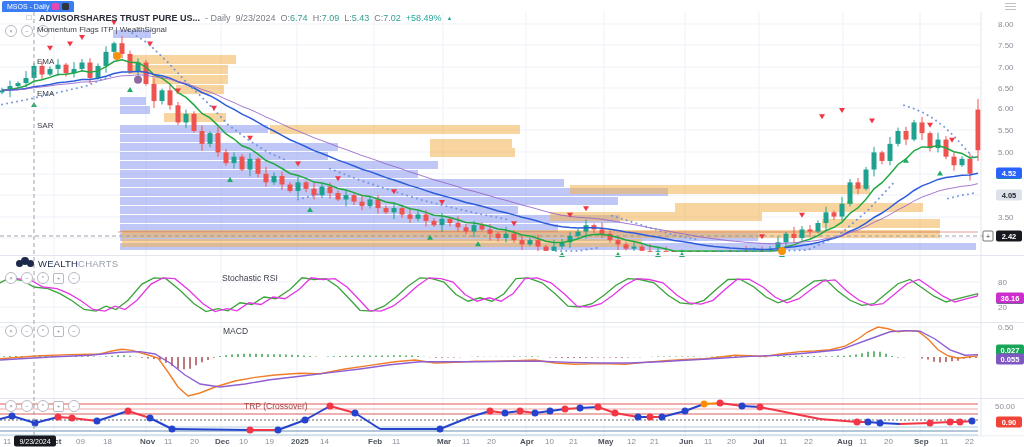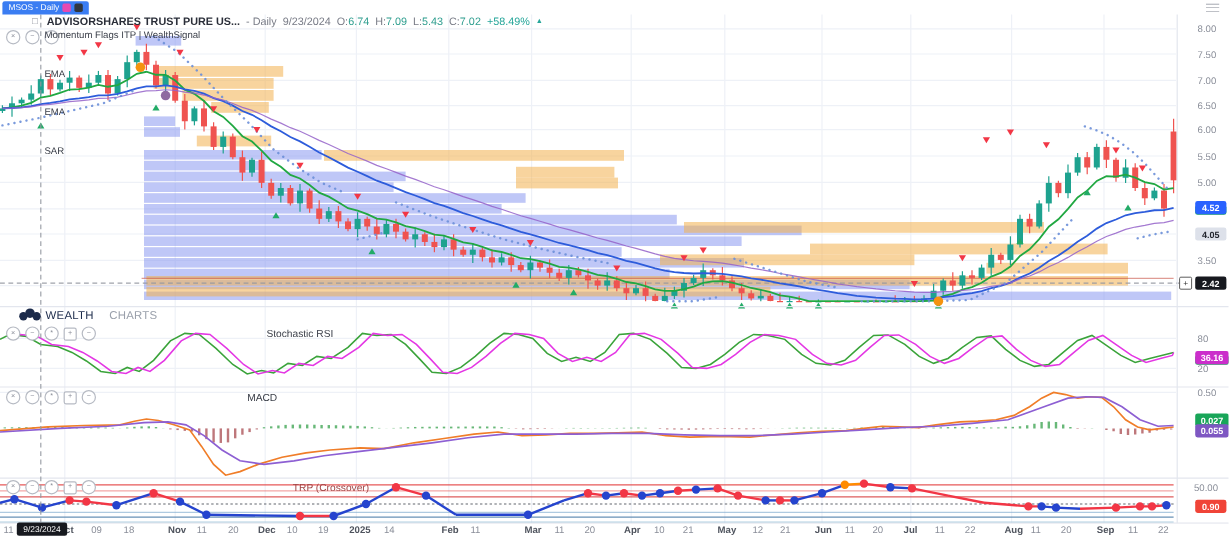--- a/index.html
+++ b/index.html
@@ -23,21 +23,21 @@
          display:inline-flex;align-items:center;justify-content:center;font-size:6px;line-height:6px;color:#8a8e99;}
   .sqicon{width:9px;height:9px;border:1px solid #b6bac3;border-radius:2px;background:#fff;
           display:inline-flex;align-items:center;justify-content:center;font-size:6px;line-height:6px;color:#8a8e99;}
   .panel-label{font-size:8.5px;color:#3c404a;white-space:nowrap;margin-left:32px;}
   .trp-label{color:#a04545;}
   .logo{top:257px;left:16px;display:flex;align-items:center;gap:4px;}
   .logo-dots{position:relative;width:18px;height:12px;}
   .logo-dot{position:absolute;border-radius:50%;background:#1b2a4a;}
   .logo-text{font-size:9.5px;letter-spacing:.2px;}
   .logo-bold{font-weight:normal;color:#1b2a4a;}
-  .logo-light{color:#9aa0ab;margin-left:13px;}
+  .logo-light{color:#9aa0ab;}
   .grid-icon{right:8px;top:3px;width:11px;height:8px;opacity:.55;
      background:linear-gradient(#8a8e99 1px,transparent 1px,transparent 3px,#8a8e99 3px,#8a8e99 4px,transparent 4px,transparent 6px,#8a8e99 6px,#8a8e99 7px,transparent 7px);}
   .inst-icon{width:10px;height:10px;display:inline-block;color:#8a8e99;font-size:8px;line-height:10px;text-align:center;}
 </style>
 </head>
 <body>
 
 <div id="app">
 
   <svg id="chart-svg" width="1024" height="447">
@@ -811,21 +811,21 @@
   </div>
   <div class="abs panel-label" style="left:190px;top:273px;">Stochastic RSI</div>
 
   <div class="abs icon-row" style="left:5px;top:325px;">
     <span class="cicon">×</span>
     <span class="cicon">−</span>
     <span class="cicon">*</span>
     <span class="sqicon">+</span>
     <span class="cicon">−</span>
   </div>
-  <div class="abs panel-label" style="left:174px;top:326px;">MACD</div>
+  <div class="abs panel-label" style="left:191px;top:326px;">MACD</div>
 
   <div class="abs icon-row" style="left:5px;top:400px;">
     <span class="cicon">×</span>
     <span class="cicon">−</span>
     <span class="cicon">*</span>
     <span class="sqicon">+</span>
     <span class="cicon">−</span>
   </div>
   <div class="abs panel-label trp-label" style="left:212px;top:401px;">TRP (Crossover)</div>
 

